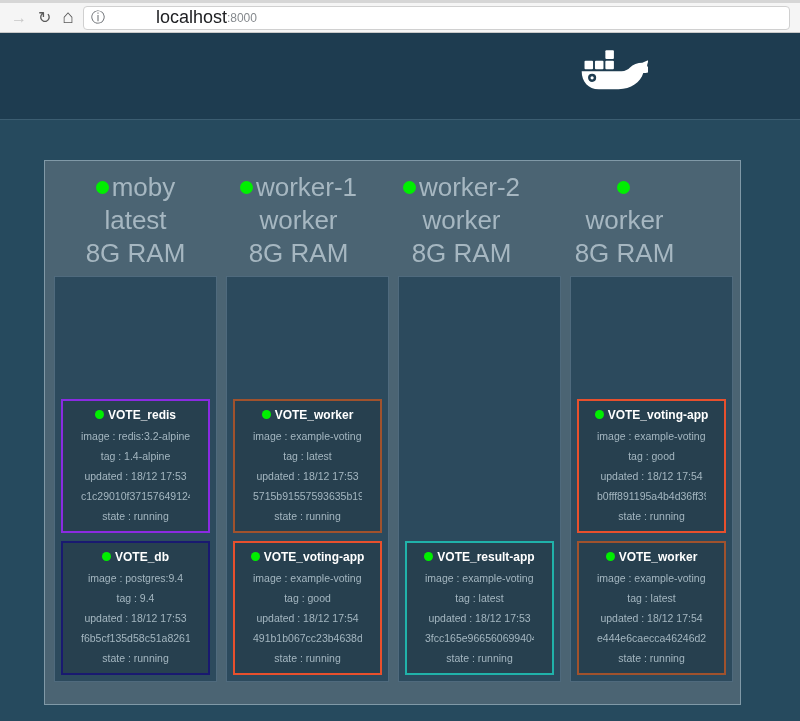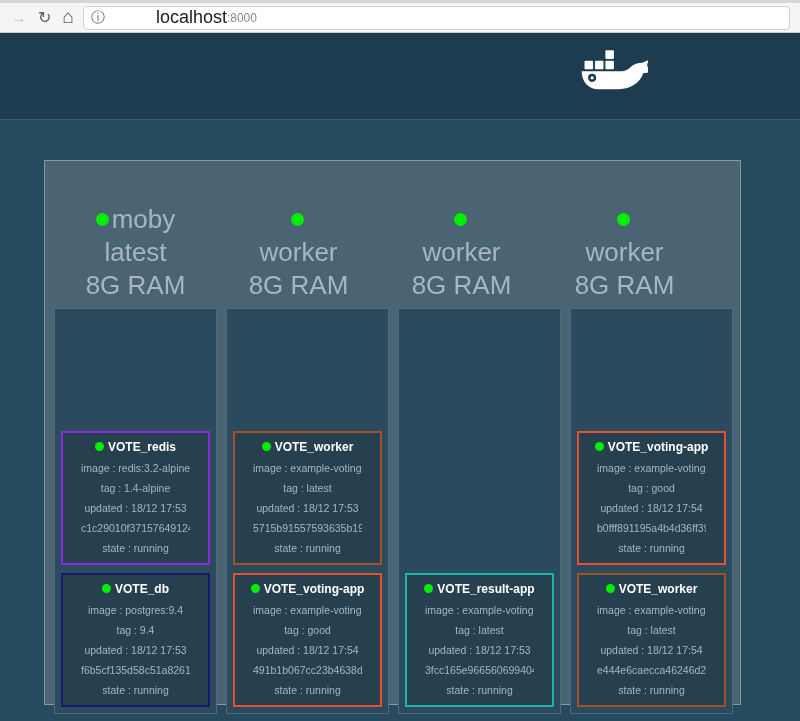--- a/index.html
+++ b/index.html
@@ -32,21 +32,21 @@
   .app-header{
     position:absolute;left:0;top:33px;width:800px;height:87px;
     background:#1e3c50;border-bottom:1px solid #3c5d71;box-sizing:border-box;
   }
   .whale{position:absolute;left:576px;top:11px;width:72px;height:62px;}
   
   .panel{
     position:absolute;left:44px;top:160px;width:697px;height:545px;
     background:#4b6473;border:1px solid #8099a7;box-sizing:border-box;
   }
-  .headers-row{display:flex;padding:10px 9px 0;margin-top:32px;}
+  .headers-row{display:flex;padding:10px 9px 0;}
   .header-cell{
     width:163px;text-align:center;color:#a6b7c1;
     font-size:26px;line-height:33px;font-weight:400;
   }
   .node-dot{
     display:inline-block;width:13px;height:13px;border-radius:50%;
     background:#00ef00;margin-right:3px;vertical-align:2px;
   }
   .columns-row{display:flex;gap:9px;padding:0 9px;margin-top:6px;}
   .node-column{
@@ -102,27 +102,27 @@
 
 <div class="panel">
   <div class="headers-row">
   <div class="header-cell">
     <div><span class="node-dot"></span><span>moby</span></div>
     <div>latest</div>
     <div>8G RAM</div>
   </div>
 
   <div class="header-cell">
-    <div><span class="node-dot"></span></div>
+    <div><span class="node-dot"></span><span>worker-1</span></div>
     <div>worker</div>
     <div>8G RAM</div>
   </div>
 
   <div class="header-cell">
-    <div><span class="node-dot"></span></div>
+    <div><span class="node-dot"></span><span>worker-2</span></div>
     <div>worker</div>
     <div>8G RAM</div>
   </div>
 
   <div class="header-cell">
     <div><span class="node-dot"></span></div>
     <div>worker</div>
     <div>8G RAM</div>
   </div>
 </div>

